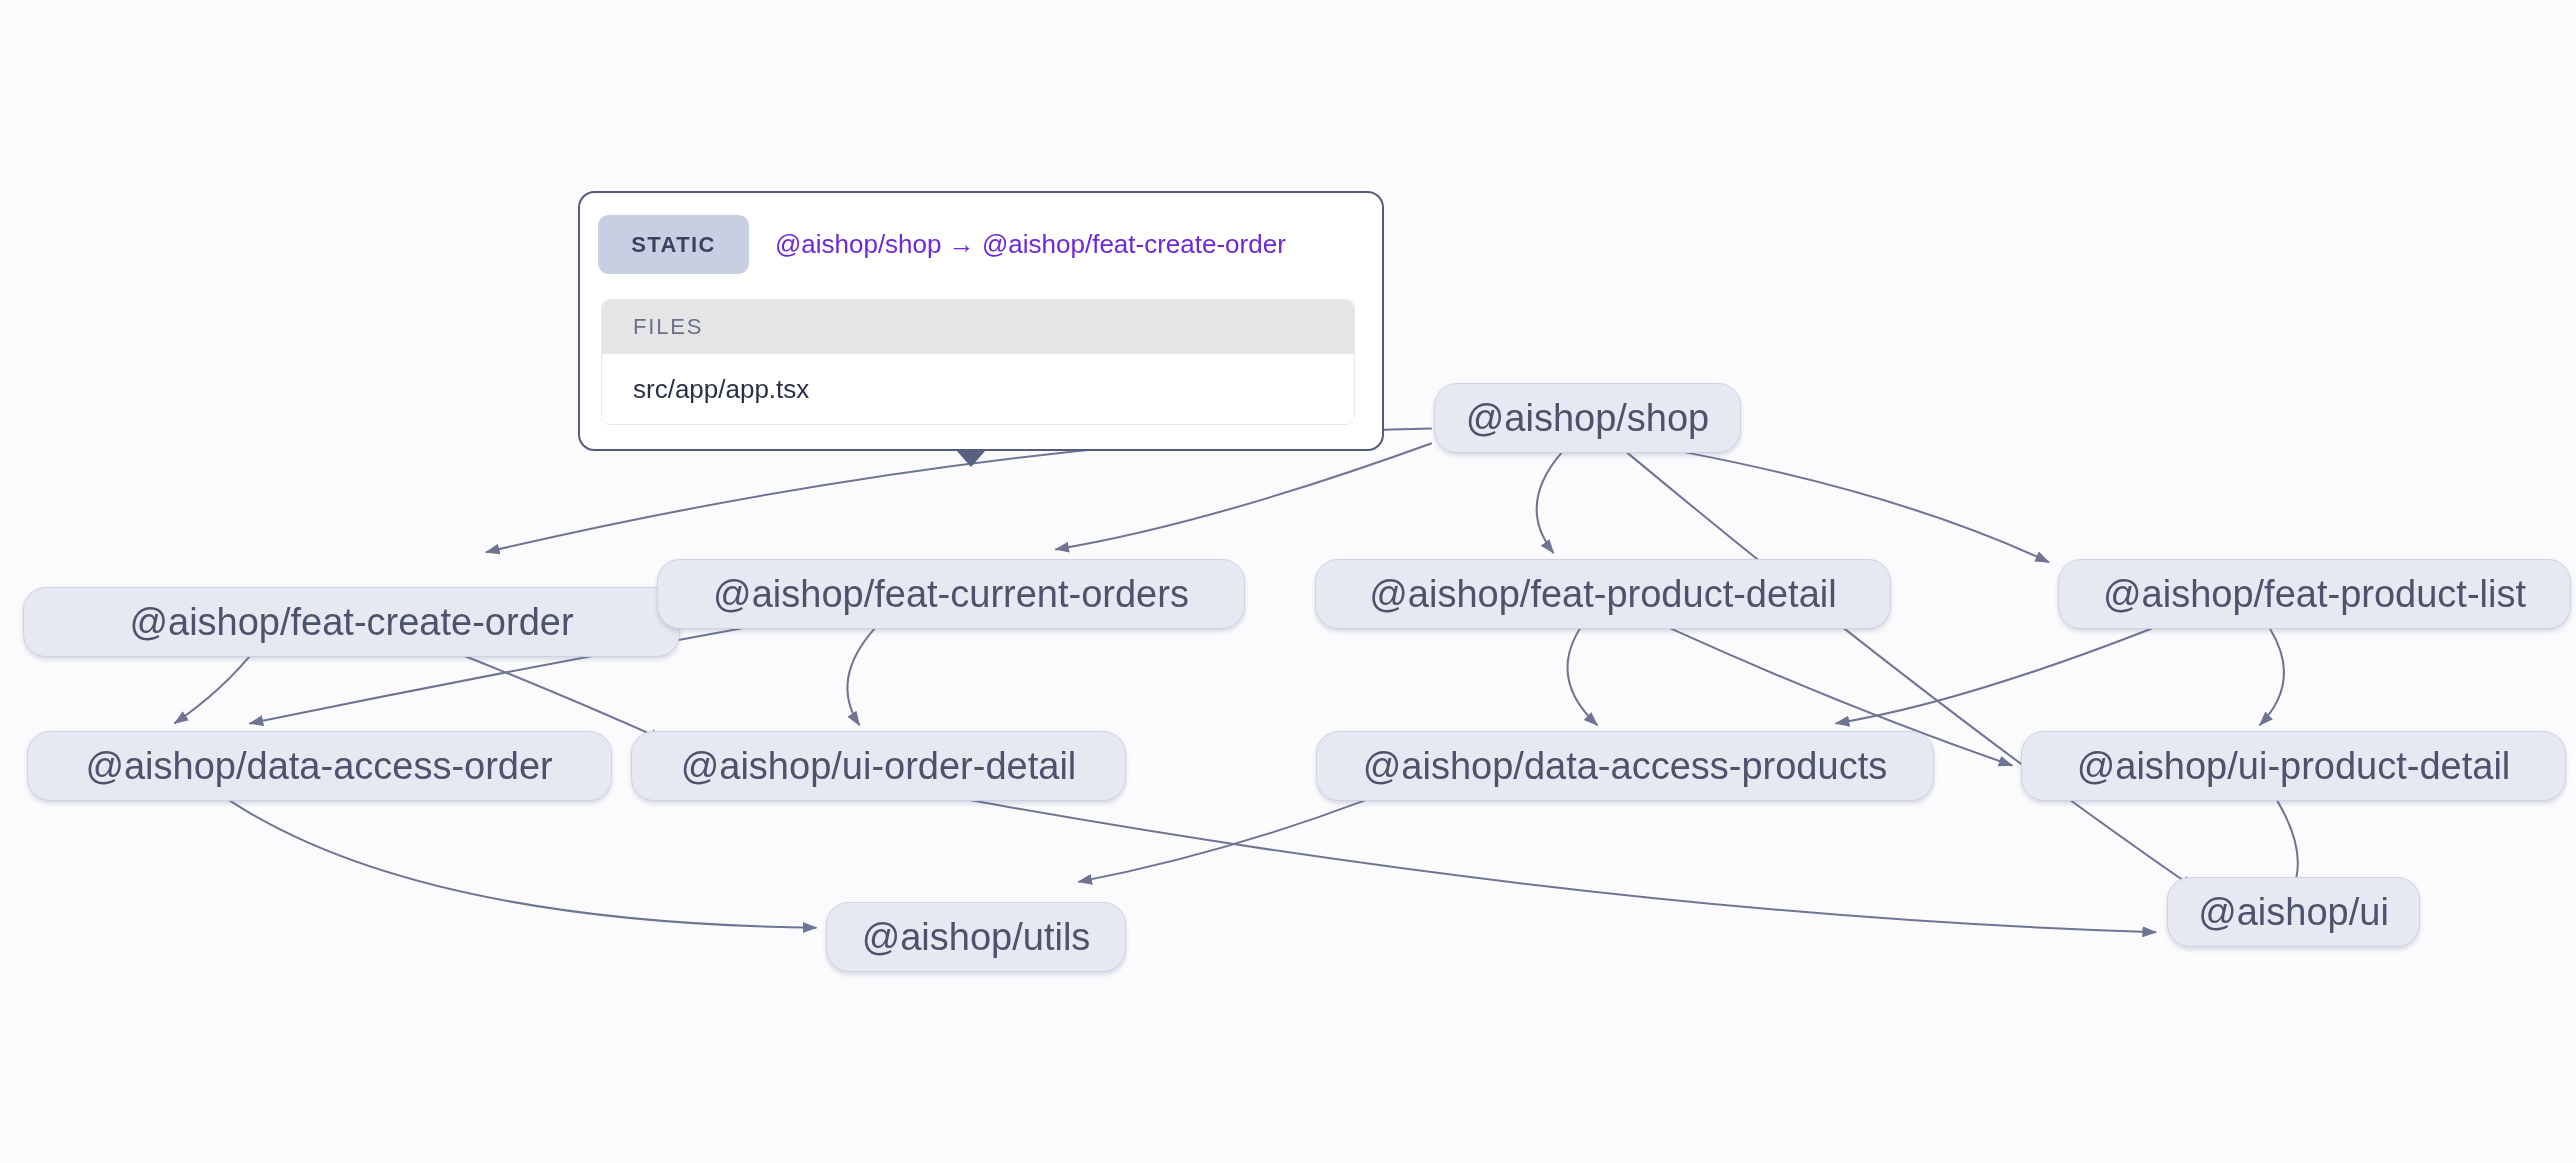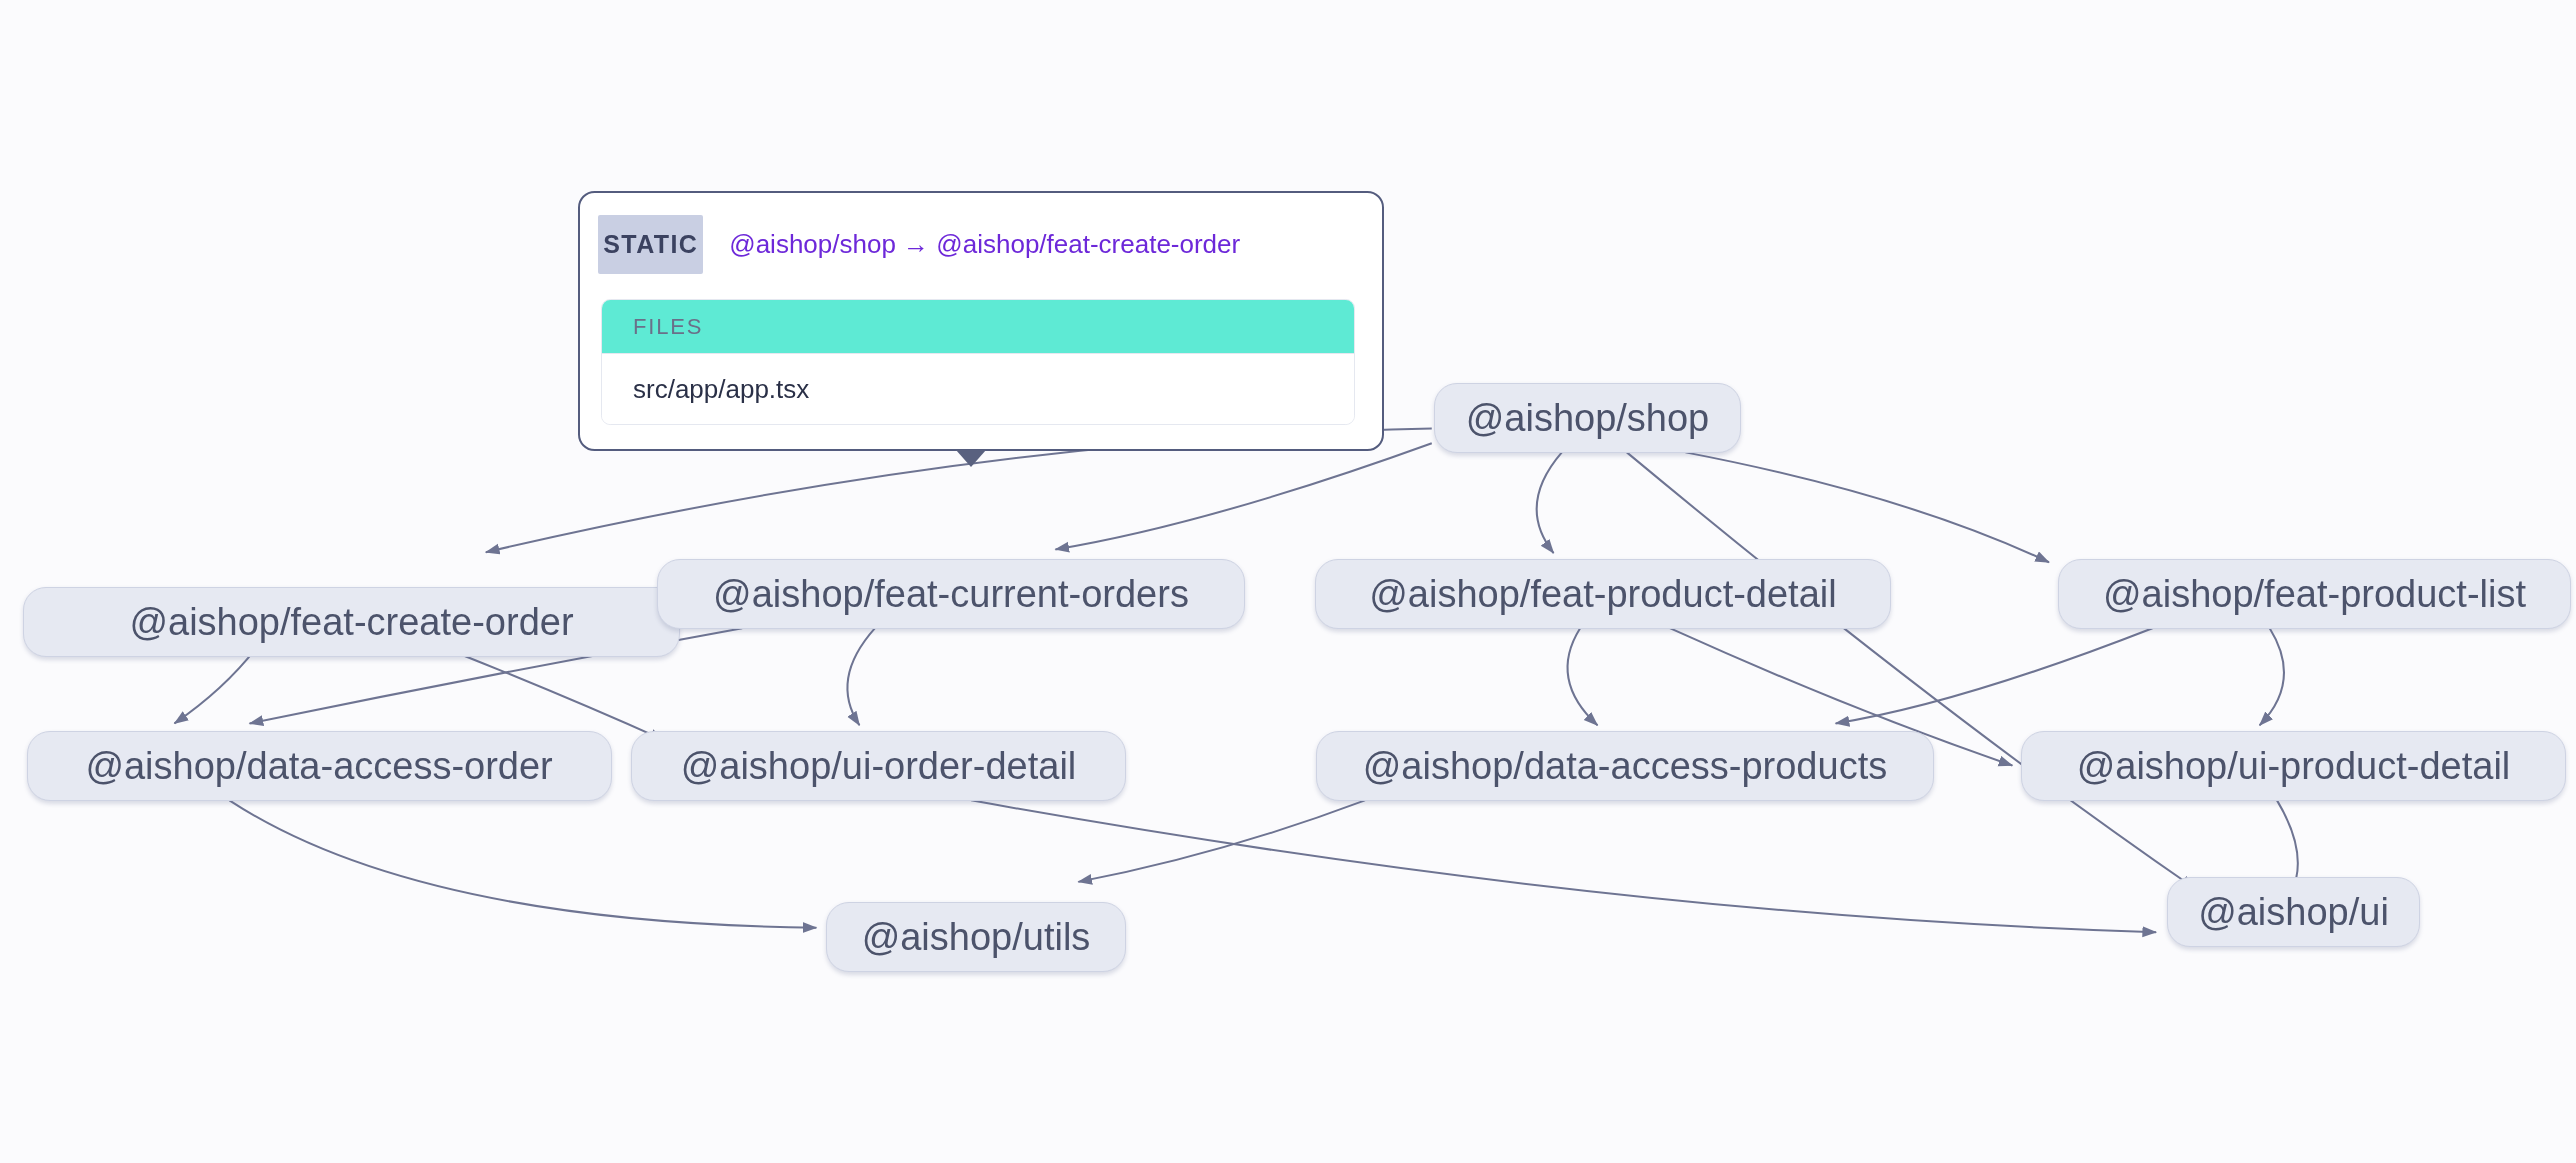--- a/index.html
+++ b/index.html
@@ -57,45 +57,45 @@
     border-top: 17.4px solid #59617f;
     z-index: 4;
   }
   .tt-header {
     display: flex; align-items: center;
     padding: 22px 18.3px 0 18.3px;
   }
   .tt-badge {
     display: inline-block;
     height: 59px; line-height: 59px;
-    padding: 0 5px;
+    padding: 0 33px;
     background: #c9cfe3;
-    border-radius: 2px;
+    border-radius: 11px;
     color: #3b4260;
-    font-size: 25px;
+    font-size: 22px;
     font-weight: bold;
     letter-spacing: 1.4px;
   }
   .tt-title {
     margin-left: 26px;
     font-family: Liberation Sans, sans-serif;
     font-size: 26px;
     color: #6d28d9;
     white-space: nowrap;
   }
   .files-box {
     margin: 25px 26.6px 0 21px;
     border: 1.4px solid #e5e8f0;
     border-radius: 9.2px;
     overflow: hidden;
   }
   .files-header {
     padding: 0 31px;
     height: 53px; line-height: 53px;
-    background: #5eead4;
+    background: #e5e5e5;
     border-bottom: 1.4px solid #e5e8f0;
     color: #6a7089;
     font-size: 22px;
     letter-spacing: 1.8px;
   }
   .files-list {
     list-style: none; margin: 0; padding: 0;
     background: #ffffff;
   }
   .files-list li {

